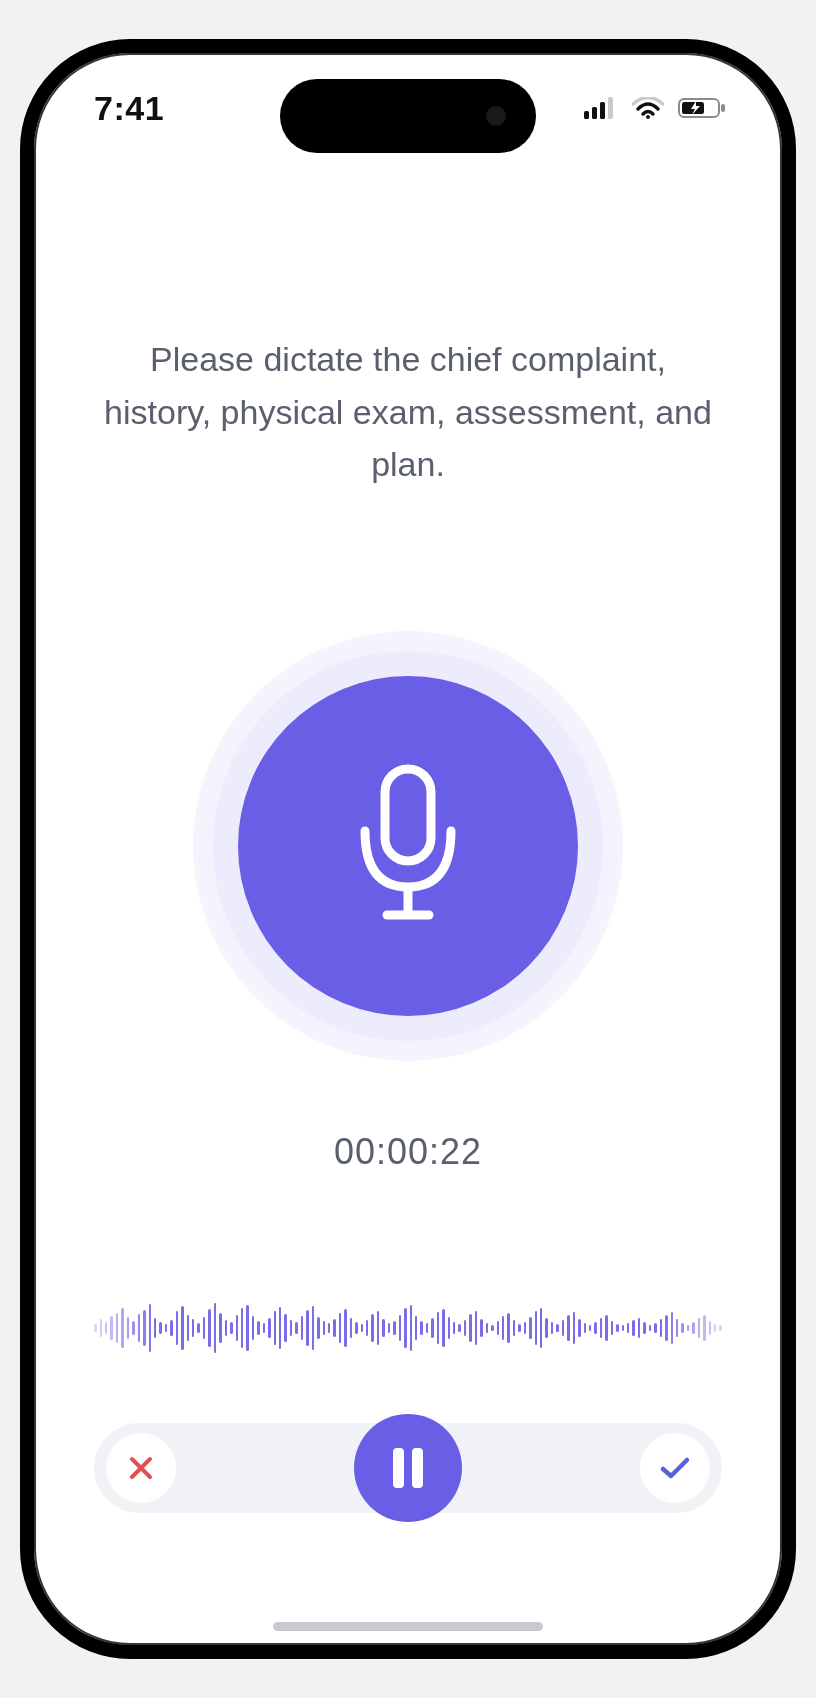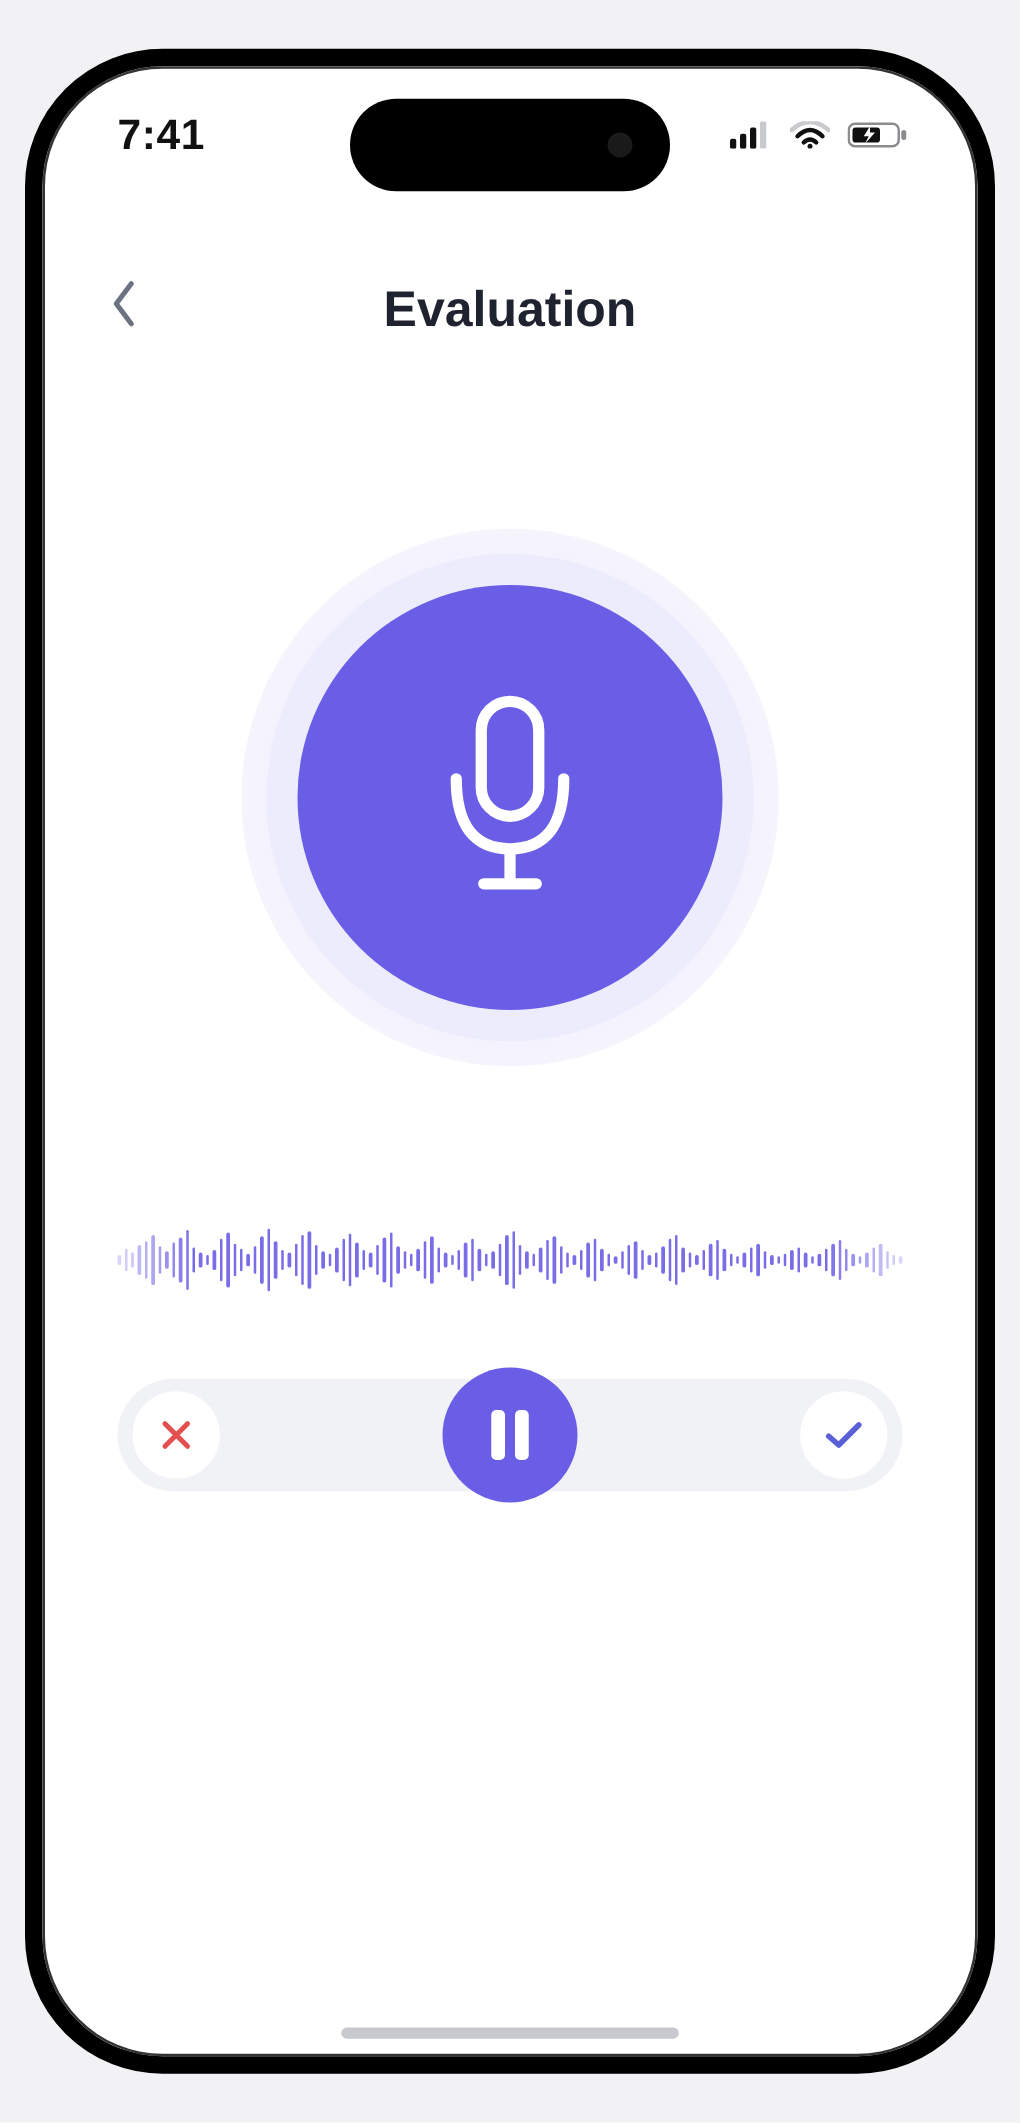--- a/index.html
+++ b/index.html
@@ -226,45 +226,39 @@
           <rect x="43" y="7" width="4" height="8" rx="2" fill="#8a8c90"></rect>
           <rect x="4" y="5" width="22" height="12" rx="2.5" fill="#111"></rect>
           <path d="M18 4 L13 12 L17 12 L14 18 L22 9 L18 9 Z" fill="#fff"></path>
         </svg>
       </span>
     </div>
   </div>
 
   <div class="screen">
 
-    <div class="nav">
-      <div class="back">
-        <svg width="24" height="40" viewBox="0 0 24 40">
-          <path d="M18 4 L6 20 L18 36" stroke="#6b7280" stroke-width="4" fill="none" stroke-linecap="round" stroke-linejoin="round"></path>
-        </svg>
-      </div>
-      <div class="nav-title">Evaluation</div>
-    </div>
-
+
+    <div class="instruction">Please dictate the chief complaint, history, physical exam, assessment, and plan.</div>
 
     <div class="mic-wrap">
       <div class="mic-outer">
         <div class="mic-ring">
           <div class="mic-btn">
             <svg width="130" height="170" viewBox="0 0 130 170">
               <rect x="42" y="8" width="46" height="92" rx="23" fill="none" stroke="#fff" stroke-width="9"></rect>
               <path d="M22 70 Q22 126 65 126 Q108 126 108 70" fill="none" stroke="#fff" stroke-width="9" stroke-linecap="round"></path>
               <line x1="65" y1="128" x2="65" y2="152" stroke="#fff" stroke-width="9" stroke-linecap="round"></line>
               <line x1="44" y1="154" x2="86" y2="154" stroke="#fff" stroke-width="9" stroke-linecap="round"></line>
             </svg>
           </div>
         </div>
       </div>
     </div>
 
+    <div class="timer">00:00:22</div>
 
     <div class="wave" id="wave">
         <span style="height: 8px; opacity: 0.25;"></span>
         <span style="height: 18px; opacity: 0.31;"></span>
         <span style="height: 12px; opacity: 0.37;"></span>
         <span style="height: 24px; opacity: 0.43;"></span>
         <span style="height: 30px; opacity: 0.49;"></span>
         <span style="height: 40px; opacity: 0.55;"></span>
         <span style="height: 22px; opacity: 0.61;"></span>
         <span style="height: 14px; opacity: 0.67;"></span>

